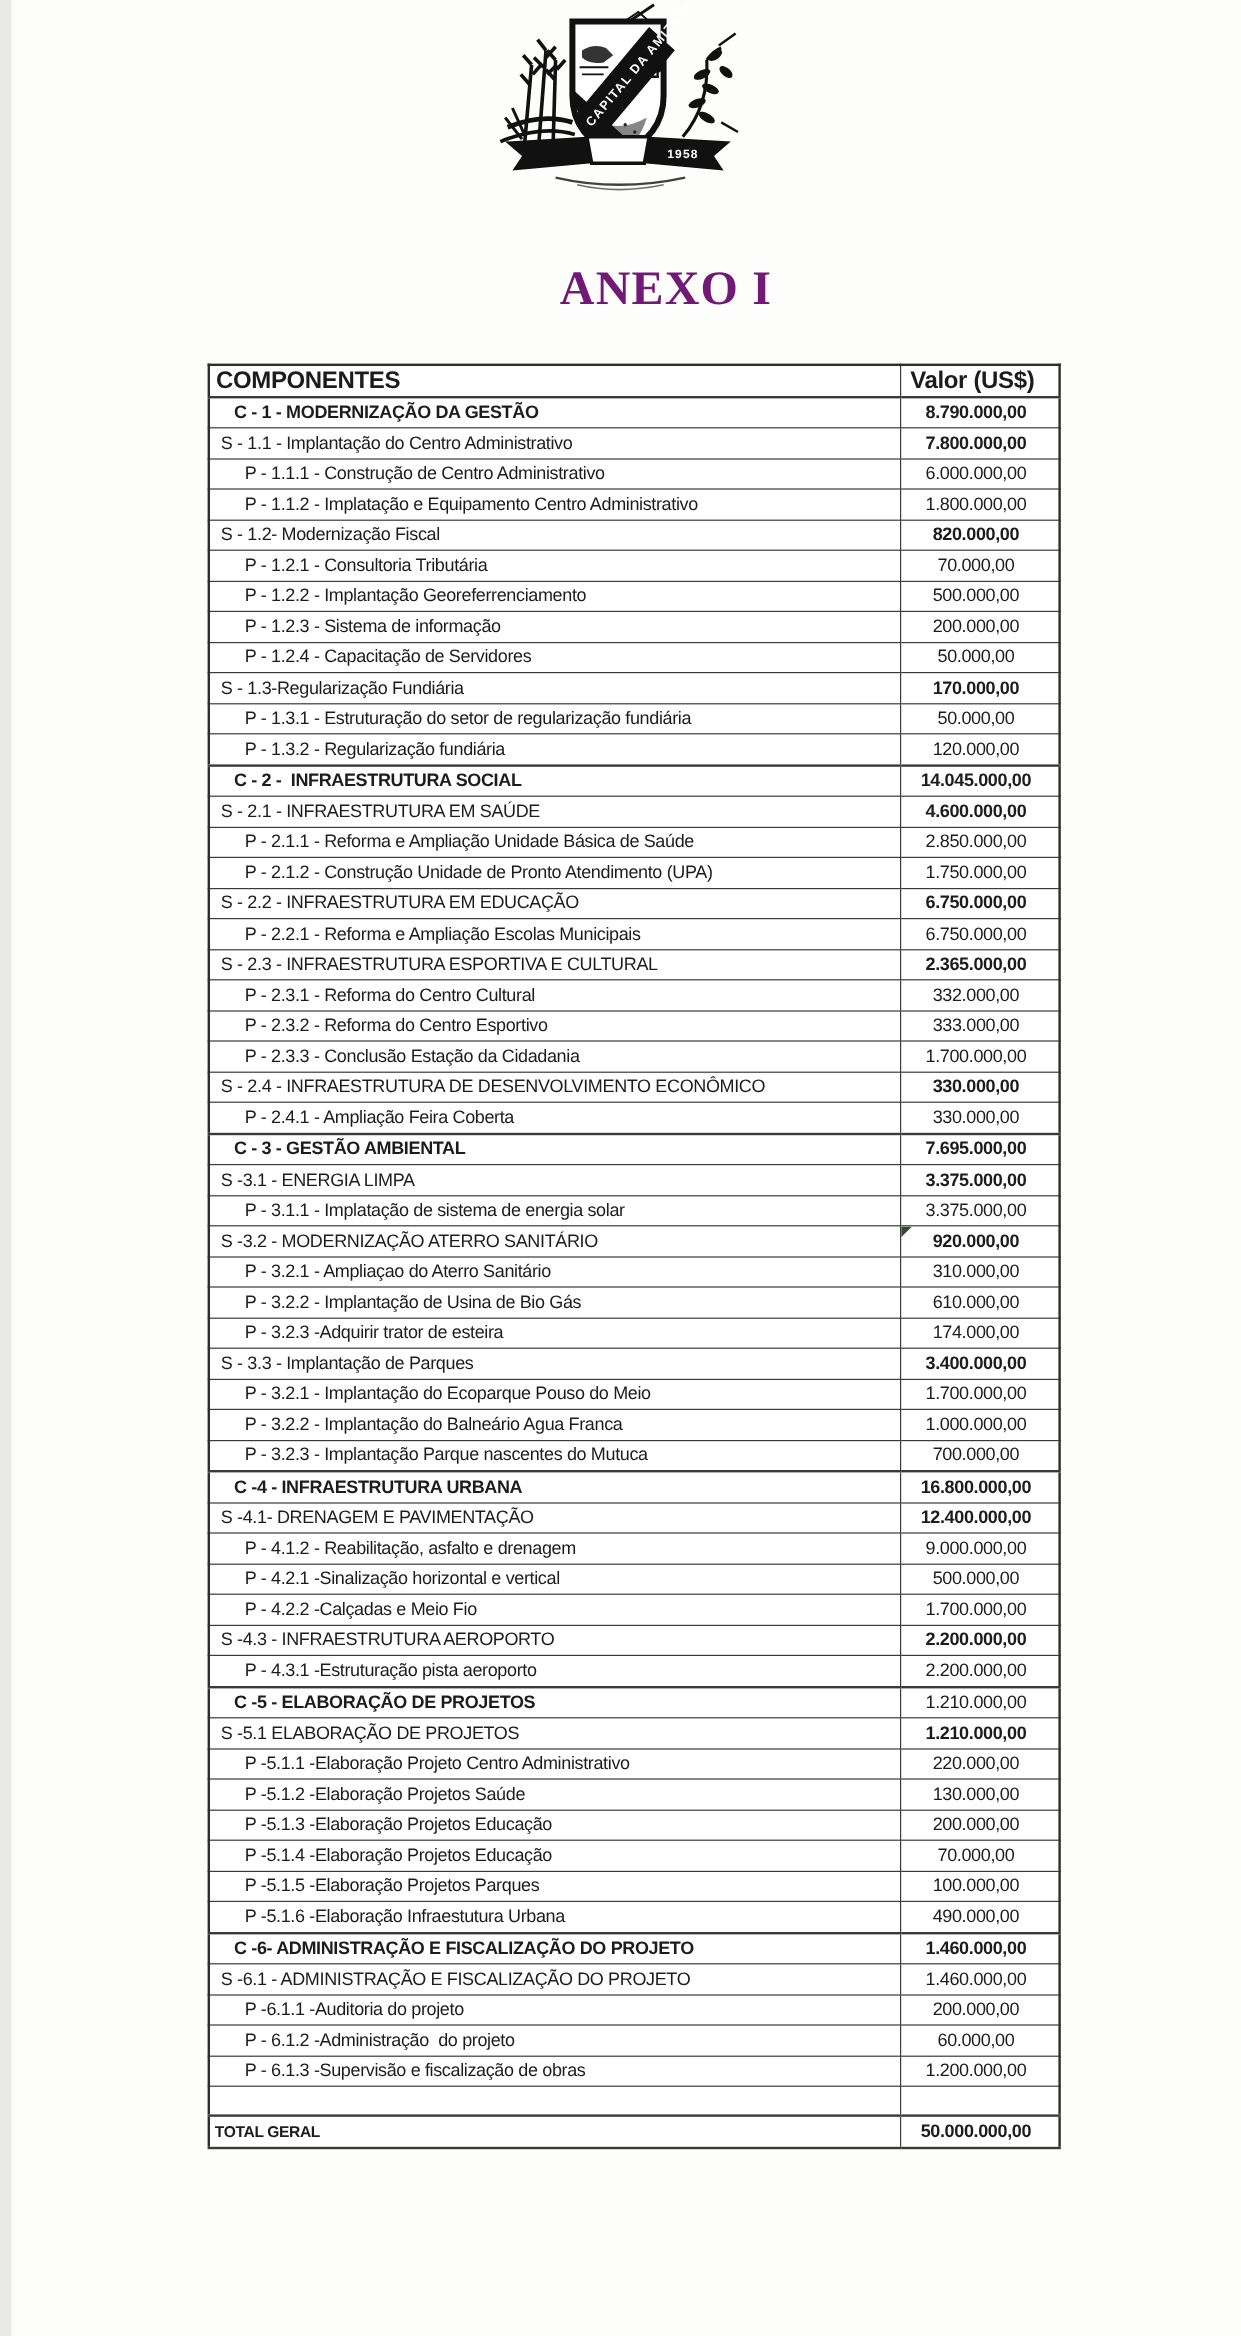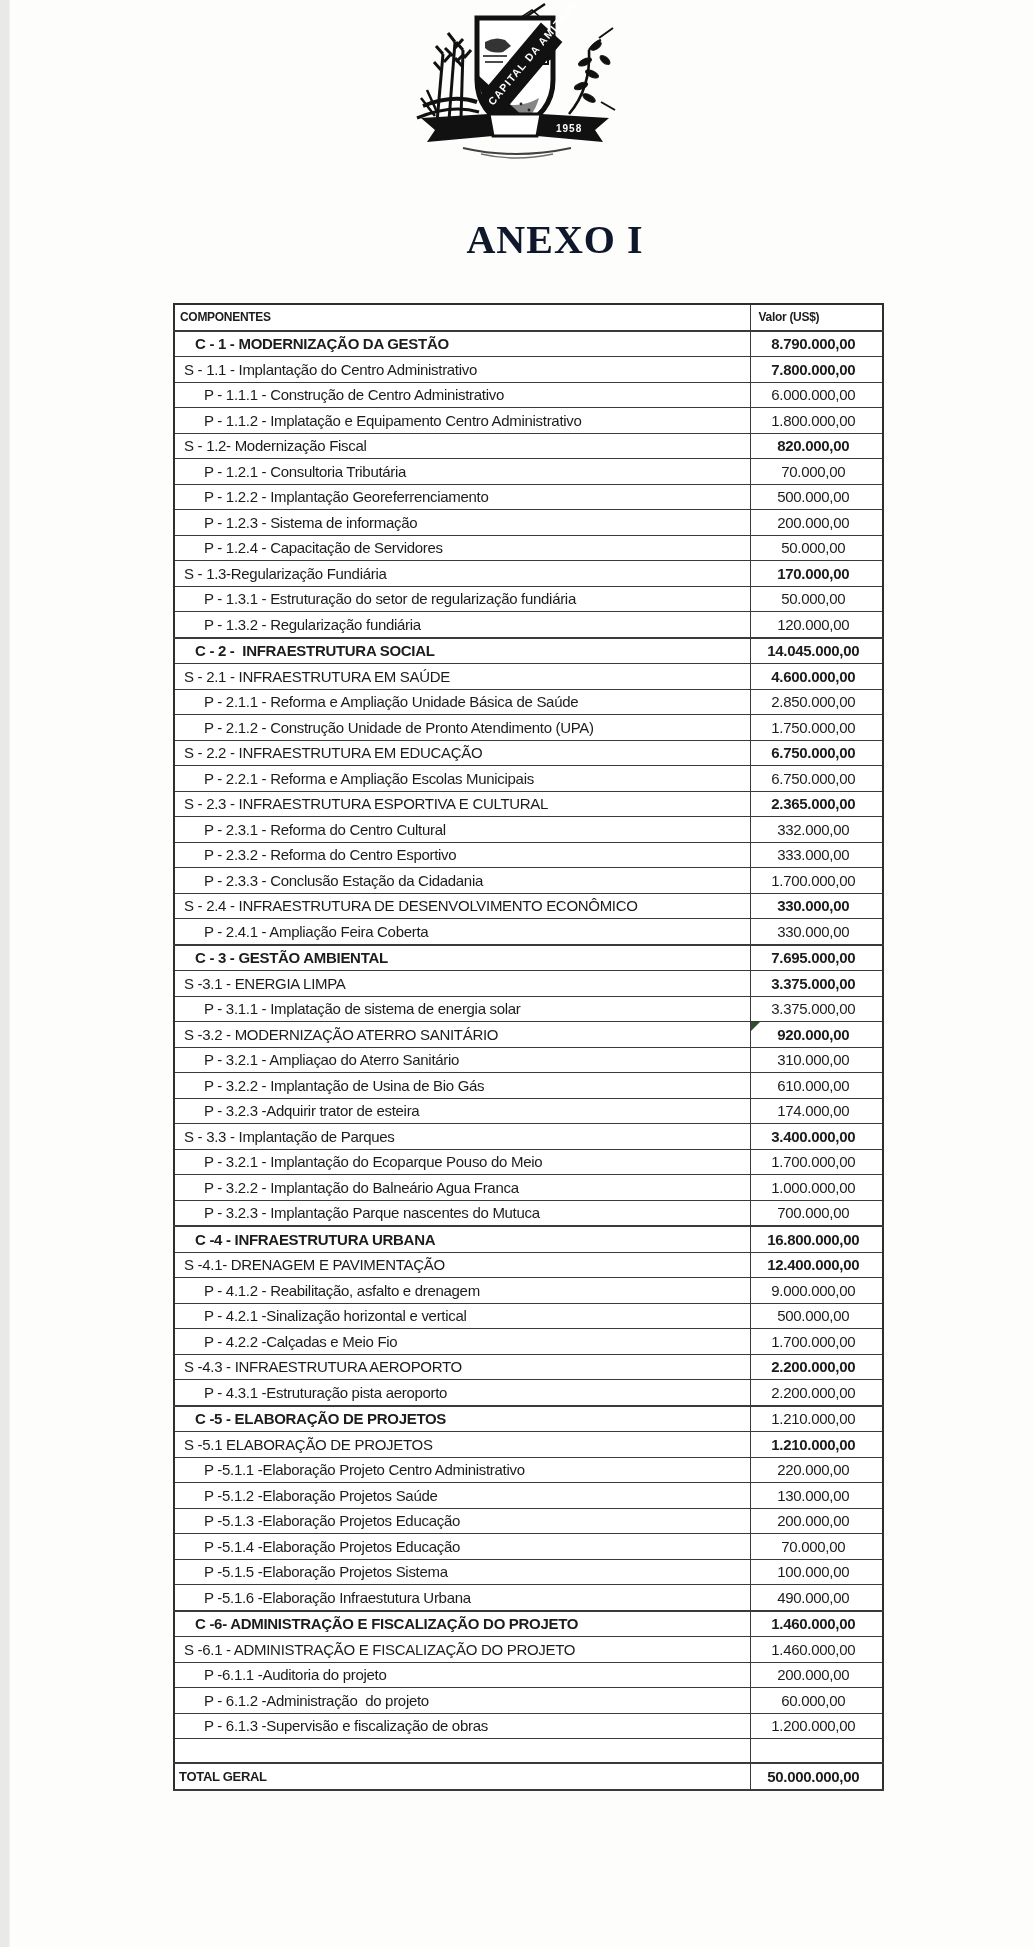--- a/index.html
+++ b/index.html
@@ -15,42 +15,42 @@
     background:#e9e9e8;border-right:1px solid #f3f3f2;
   }
   .logo-wrap{
     position:absolute;left:393px;top:2px;width:244px;height:162px;
   }
   .page-title{
     position:absolute;left:76px;top:216px;width:958px;
     text-align:center;
     font-family:"Liberation Serif",serif;
     font-weight:bold;font-size:40px;letter-spacing:1px;
-    color:#0f172a;
+    color:#701a75;
   }
   table.anexo-table{
     position:absolute;left:173px;top:303px;width:709px;
     border-collapse:collapse;table-layout:fixed;
     background:#fff;
   }
   .anexo-table col.c-label{width:576px;}
   .anexo-table col.c-value{width:133px;}
   .anexo-table td,.anexo-table th{
     border:1.5px solid #3a3a3a;
     height:24.5px;
     padding:0;
     font-size:15px;
     letter-spacing:-0.3px;
     line-height:1;
     vertical-align:middle;
     overflow:hidden;
     white-space:pre;
   }
   .anexo-table thead th{
-    text-align:left;font-weight:700;font-size:12px;
+    text-align:left;font-weight:700;font-size:20px;
     border-bottom-width:2.5px;
   }
   .anexo-table thead th.h-label{padding-left:5px;}
   .anexo-table thead th.h-value{padding-left:8px;}
   .anexo-table td.label-cell{text-align:left;}
   .anexo-table td.value-cell{
     text-align:center;padding-right:6px;position:relative;
   }
   .anexo-table td.b{font-weight:700;}
   tr.level-C td.label-cell{padding-left:20px;}
@@ -346,21 +346,21 @@
       </tr>
       <tr class="level-P">
         <td class="label-cell">P -5.1.3 -Elaboração Projetos Educação</td>
         <td class="value-cell">200.000,00</td>
       </tr>
       <tr class="level-P">
         <td class="label-cell">P -5.1.4 -Elaboração Projetos Educação</td>
         <td class="value-cell">70.000,00</td>
       </tr>
       <tr class="level-P">
-        <td class="label-cell">P -5.1.5 -Elaboração Projetos Sistema</td>
+        <td class="label-cell">P -5.1.5 -Elaboração Projetos Parques</td>
         <td class="value-cell">100.000,00</td>
       </tr>
       <tr class="level-P">
         <td class="label-cell">P -5.1.6 -Elaboração Infraestutura Urbana</td>
         <td class="value-cell">490.000,00</td>
       </tr>
       <tr class="level-C">
         <td class="label-cell b">C -6- ADMINISTRAÇÃO E FISCALIZAÇÃO DO PROJETO</td>
         <td class="value-cell b">1.460.000,00</td>
       </tr>

